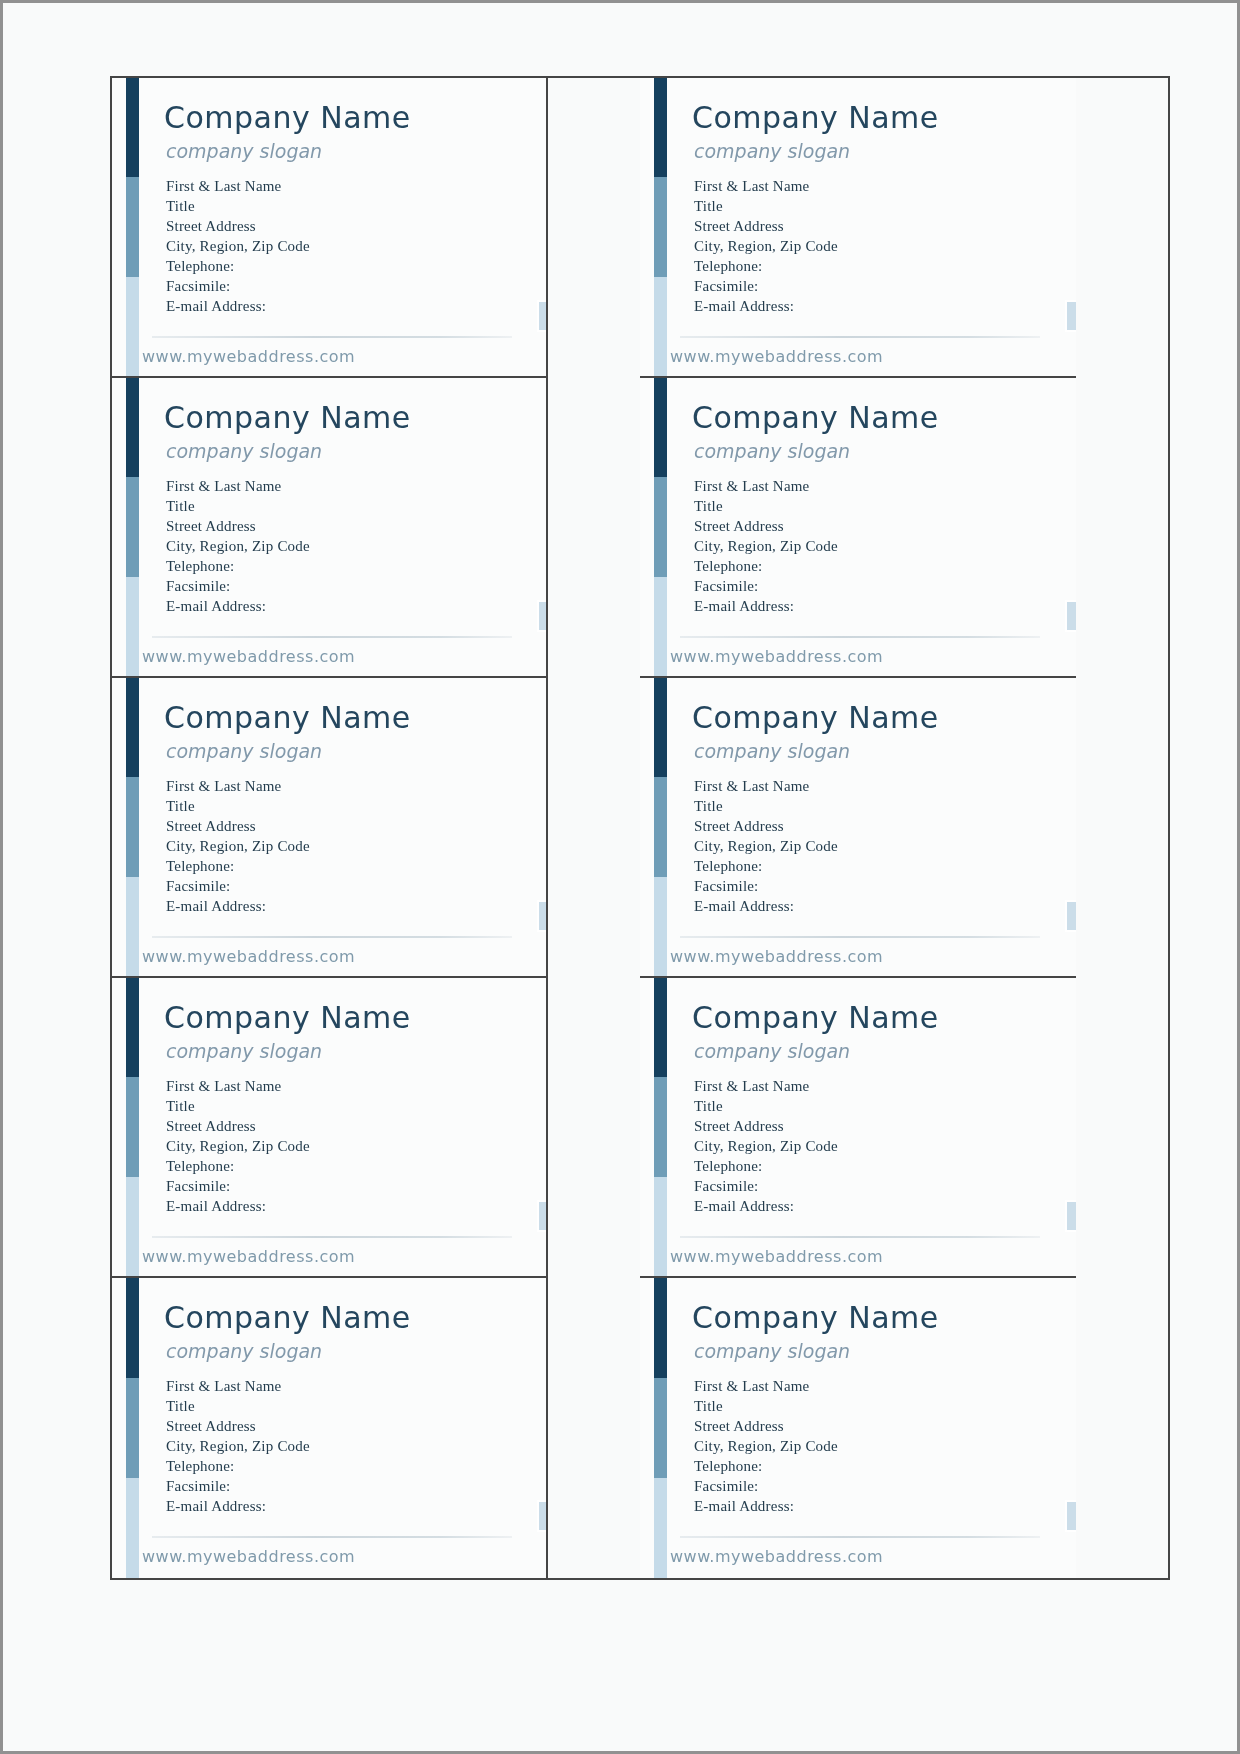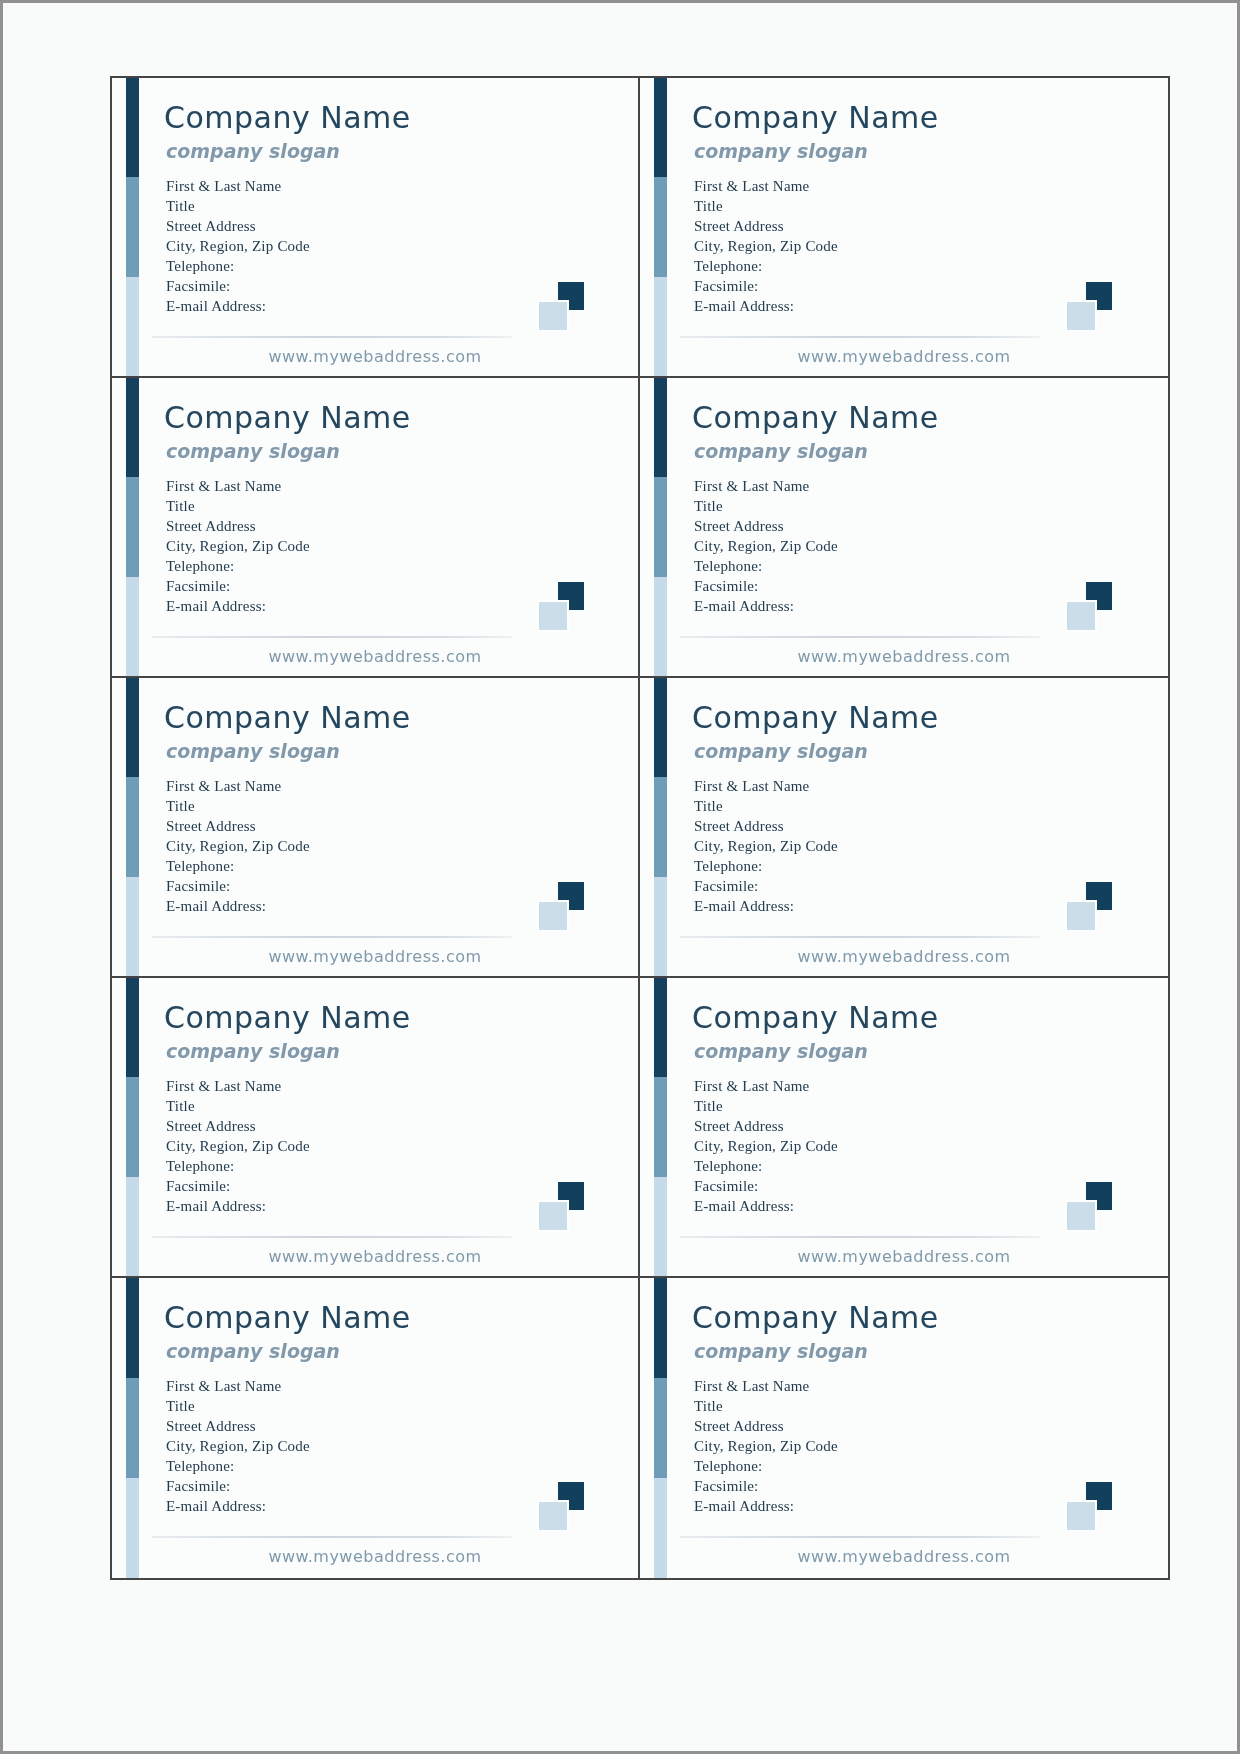--- a/index.html
+++ b/index.html
@@ -19,21 +19,21 @@
     position:absolute;
     left:107px;top:73px;
     display:grid;
     grid-template-columns:528px 528px;
     grid-auto-rows:300px;
     border:2px solid var(--grid-line,#454545);
   }
   .card{
     position:relative;
     box-sizing:border-box;
-    width:528px;height:300px;
+    width:436px;height:300px;
     background:var(--card-bg,#fbfcfc);
     border-right:2px solid var(--grid-line,#454545);
     border-bottom:2px solid var(--grid-line,#454545);
     overflow:hidden;
   }
   .card:nth-child(2n){border-right:none;}
   .card:nth-child(n+9){border-bottom:none;}
 
   .stripe{position:absolute;left:14px;top:0;width:13px;height:100%;}
   .stripe .seg{width:100%;height:33.34%;}
@@ -47,21 +47,20 @@
     letter-spacing:0.5px;
     color:var(--title,#24465e);
     white-space:nowrap;
   }
   .slogan{
     position:absolute;left:54px;top:61px;
     font-size:19px;line-height:24px;
     font-style:italic;
     color:var(--slogan,#8299ab);
     white-space:nowrap;
-    font-weight:bold;
   }
   .contact{
     position:absolute;left:54px;top:98px;
     font-size:15px;line-height:20px;
     letter-spacing:0.2px;
     color:var(--contact,#233c4d);
     font-family:Liberation Serif, serif;
   }
   .sq-dark{
     position:absolute;left:446px;top:204px;
@@ -74,21 +73,20 @@
     background:var(--square-light,#cbdde9);
     border:2px solid #ffffff;
   }
   .divider{
     position:absolute;left:40px;top:258px;
     width:360px;height:2px;
     background:linear-gradient(to right,#e7ecef,#ccd6dc 45%,#d4dde2 80%,#eef1f3);
   }
   .website{
     position:absolute;left:30px;right:30px;top:268px;
-    text-align:center;
     font-size:16px;line-height:22px;
     letter-spacing:0.5px;
     color:var(--website,#7f9aab);
   }
 </style>
 </head>
 <body>
 
 <div class="page">
   <div class="grid">

